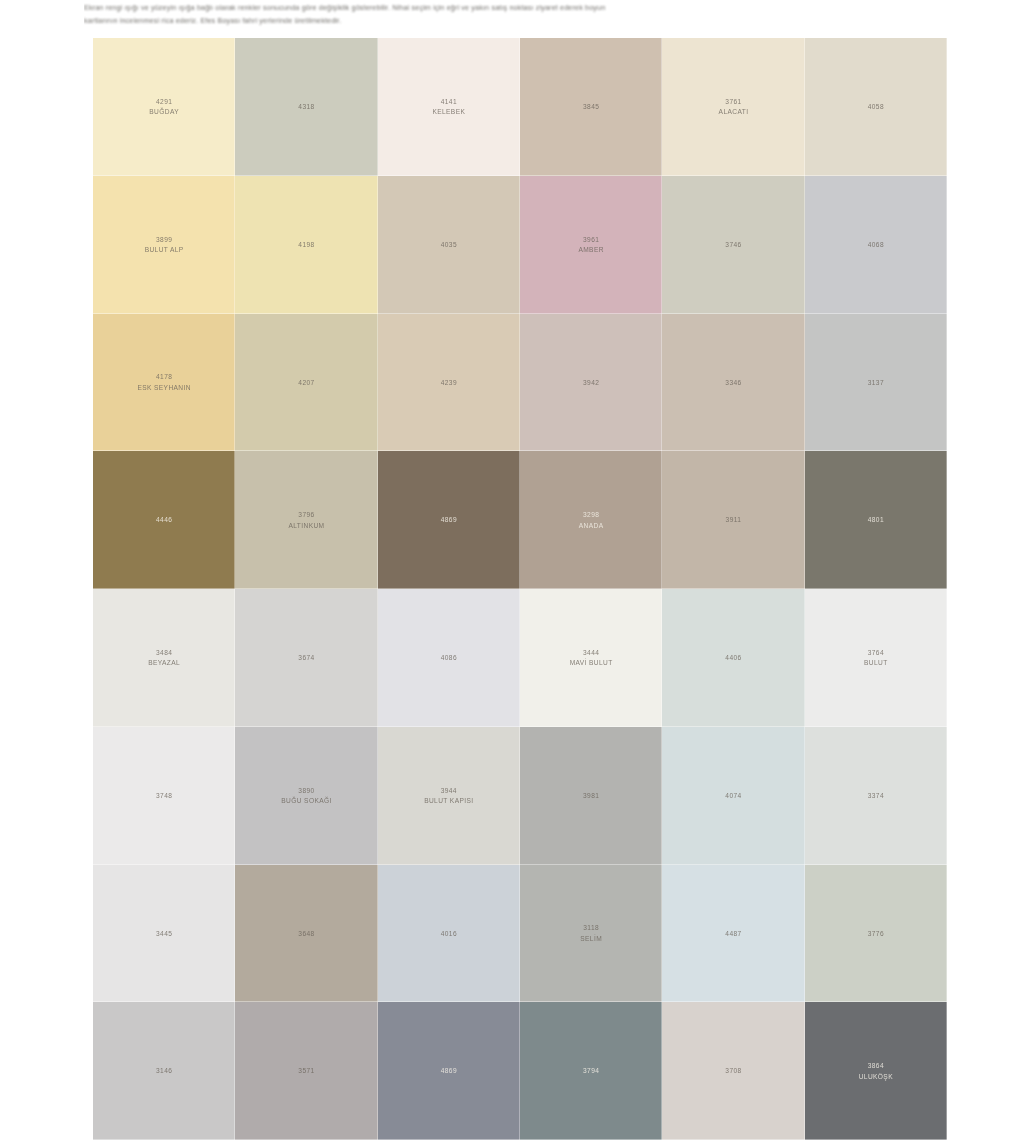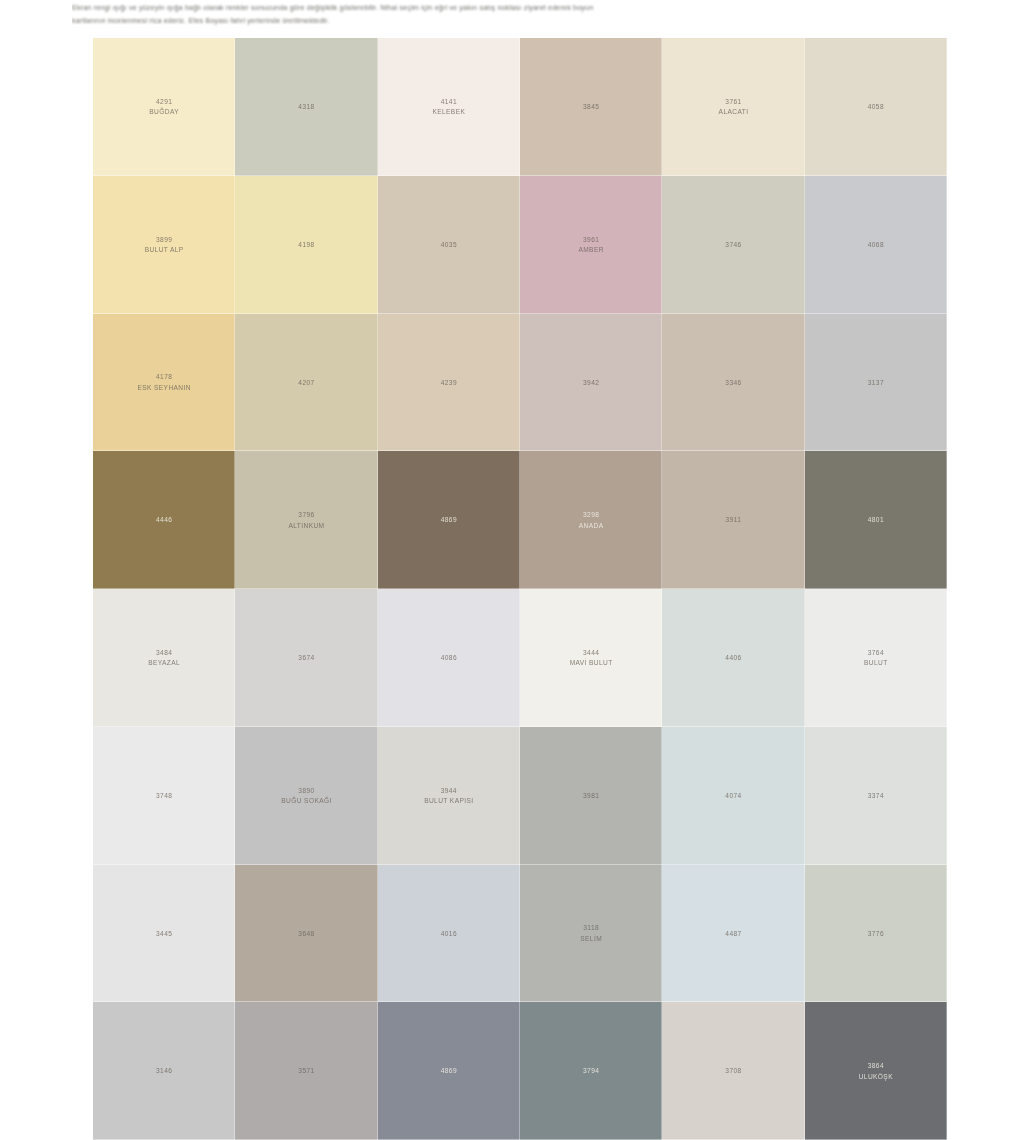--- a/index.html
+++ b/index.html
@@ -12,21 +12,21 @@
     width: 1036px;
     height: 1140px;
     overflow: hidden;
     font-family: "Liberation Sans", sans-serif;
     position: relative;
   }
 
   
   #caption-block {
     position: absolute;
-    left: 72px;
+    left: 84px;
     top: 0px;
     width: 848px;
     height: 34px;
     overflow: hidden;
     padding-top: 1px;
     box-sizing: border-box;
   }
   .caption-line {
     font-size: 7.2px;
     line-height: 13px;

